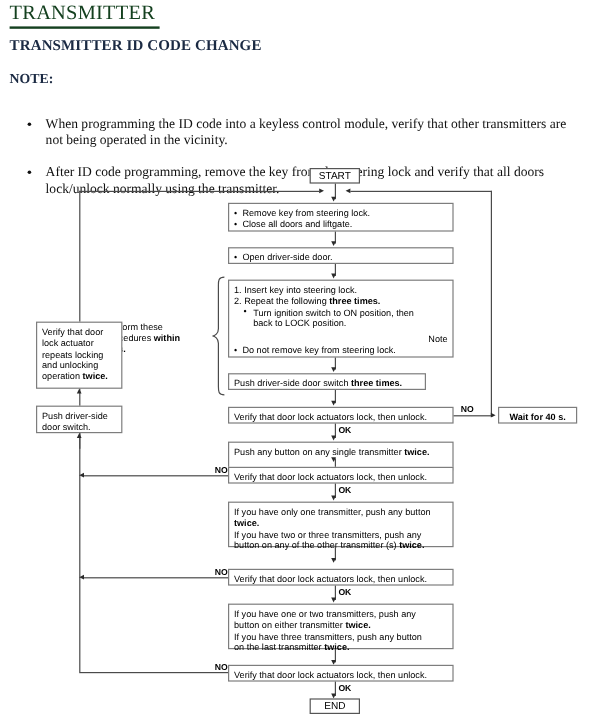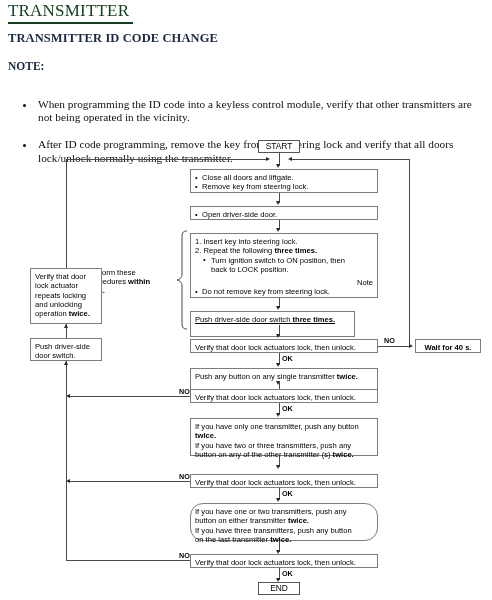--- a/index.html
+++ b/index.html
@@ -114,22 +114,22 @@
   <div class="lbl" style="left:179px;top:472px;">NO</div>
 
   <div class="ln hl" style="left:66px;top:560px;width:124px;"></div>
   <div class="lbl" style="left:179px;top:551px;">NO</div>
 
   <div class="box term" style="left:258px;top:140px;width:42px;height:13px;">START</div>
   <div class="ln vl" style="left:278.5px;top:153px;height:13px;"></div>
   <div class="arw-d" style="left:276px;top:164px;"></div>
 
   <div class="box" style="left:190px;top:169px;width:188px;height:24px;">
+    <span class="li">Remove key from steering lock.</span>
     <span class="li">Close all doors and liftgate.</span>
-    <span class="li">Remove key from steering lock.</span>
   </div>
   <div class="ln vl" style="left:278.5px;top:193px;height:10px;"></div>
   <div class="arw-d" style="left:276px;top:201px;"></div>
 
   <div class="box" style="left:190px;top:206px;width:188px;height:14px;">
     <span class="li">Open driver-side door.</span>
   </div>
   <div class="ln vl" style="left:278.5px;top:220px;height:10px;"></div>
   <div class="arw-d" style="left:276px;top:228px;"></div>
 
@@ -148,21 +148,21 @@
     <span class="num">1. Insert key into steering lock.</span>
     <span class="num"><span>2. Repeat the following </span><b>three times.</b></span>
     <span class="sub">Turn ignition switch to ON position, then</span>
     <span class="ind">back to LOCK position.</span>
     <span class="num" style="margin-top:4px;text-align:right;">Note</span>
     <span class="li">Do not remove key from steering lock.</span>
   </div>
   <div class="ln vl" style="left:278.5px;top:298px;height:10px;"></div>
   <div class="arw-d" style="left:276px;top:306px;"></div>
 
-  <div class="box" style="left:190px;top:311px;width:165px;height:26px;text-decoration:underline;">
+  <div class="box" style="left:190px;top:311px;width:165px;height:14px;">
     <span><span>Push driver-side door switch </span><b>three times.</b></span>
   </div>
   <div class="ln vl" style="left:278.5px;top:325px;height:11px;"></div>
   <div class="arw-d" style="left:276px;top:334px;"></div>
 
   <div class="box" style="left:30px;top:268px;width:72px;height:56px;">
     <span>Verify that door</span><br>
     <span>lock actuator</span><br>
     <span>repeats locking</span><br>
     <span>and unlocking</span><br>
@@ -214,21 +214,21 @@
   <div class="ln vl" style="left:278.5px;top:456px;height:11px;"></div>
   <div class="arw-d" style="left:276px;top:465px;"></div>
 
   <div class="box" style="left:190px;top:474px;width:188px;height:14px;">
     <span>Verify that door lock actuators lock, then unlock.</span>
   </div>
   <div class="ln vl" style="left:278.5px;top:488px;height:12px;"></div>
   <div class="arw-d" style="left:276px;top:498px;"></div>
   <div class="lbl" style="left:282px;top:489px;">OK</div>
 
-  <div class="box" style="left:190px;top:503px;width:188px;height:38px;border-radius:13px;">
+  <div class="box" style="left:190px;top:503px;width:188px;height:38px;">
     <span>If you have one or two transmitters, push any</span><br>
     <span><span>button on either transmitter </span><b>twice.</b></span><br>
     <span>If you have three transmitters, push any button</span><br>
     <span><span>on the last transmitter </span><b>twice.</b></span>
   </div>
   <div class="ln vl" style="left:278.5px;top:541px;height:11px;"></div>
   <div class="arw-d" style="left:276px;top:550px;"></div>
 
   <div class="box" style="left:190px;top:554px;width:188px;height:14px;">
     <span>Verify that door lock actuators lock, then unlock.</span>

